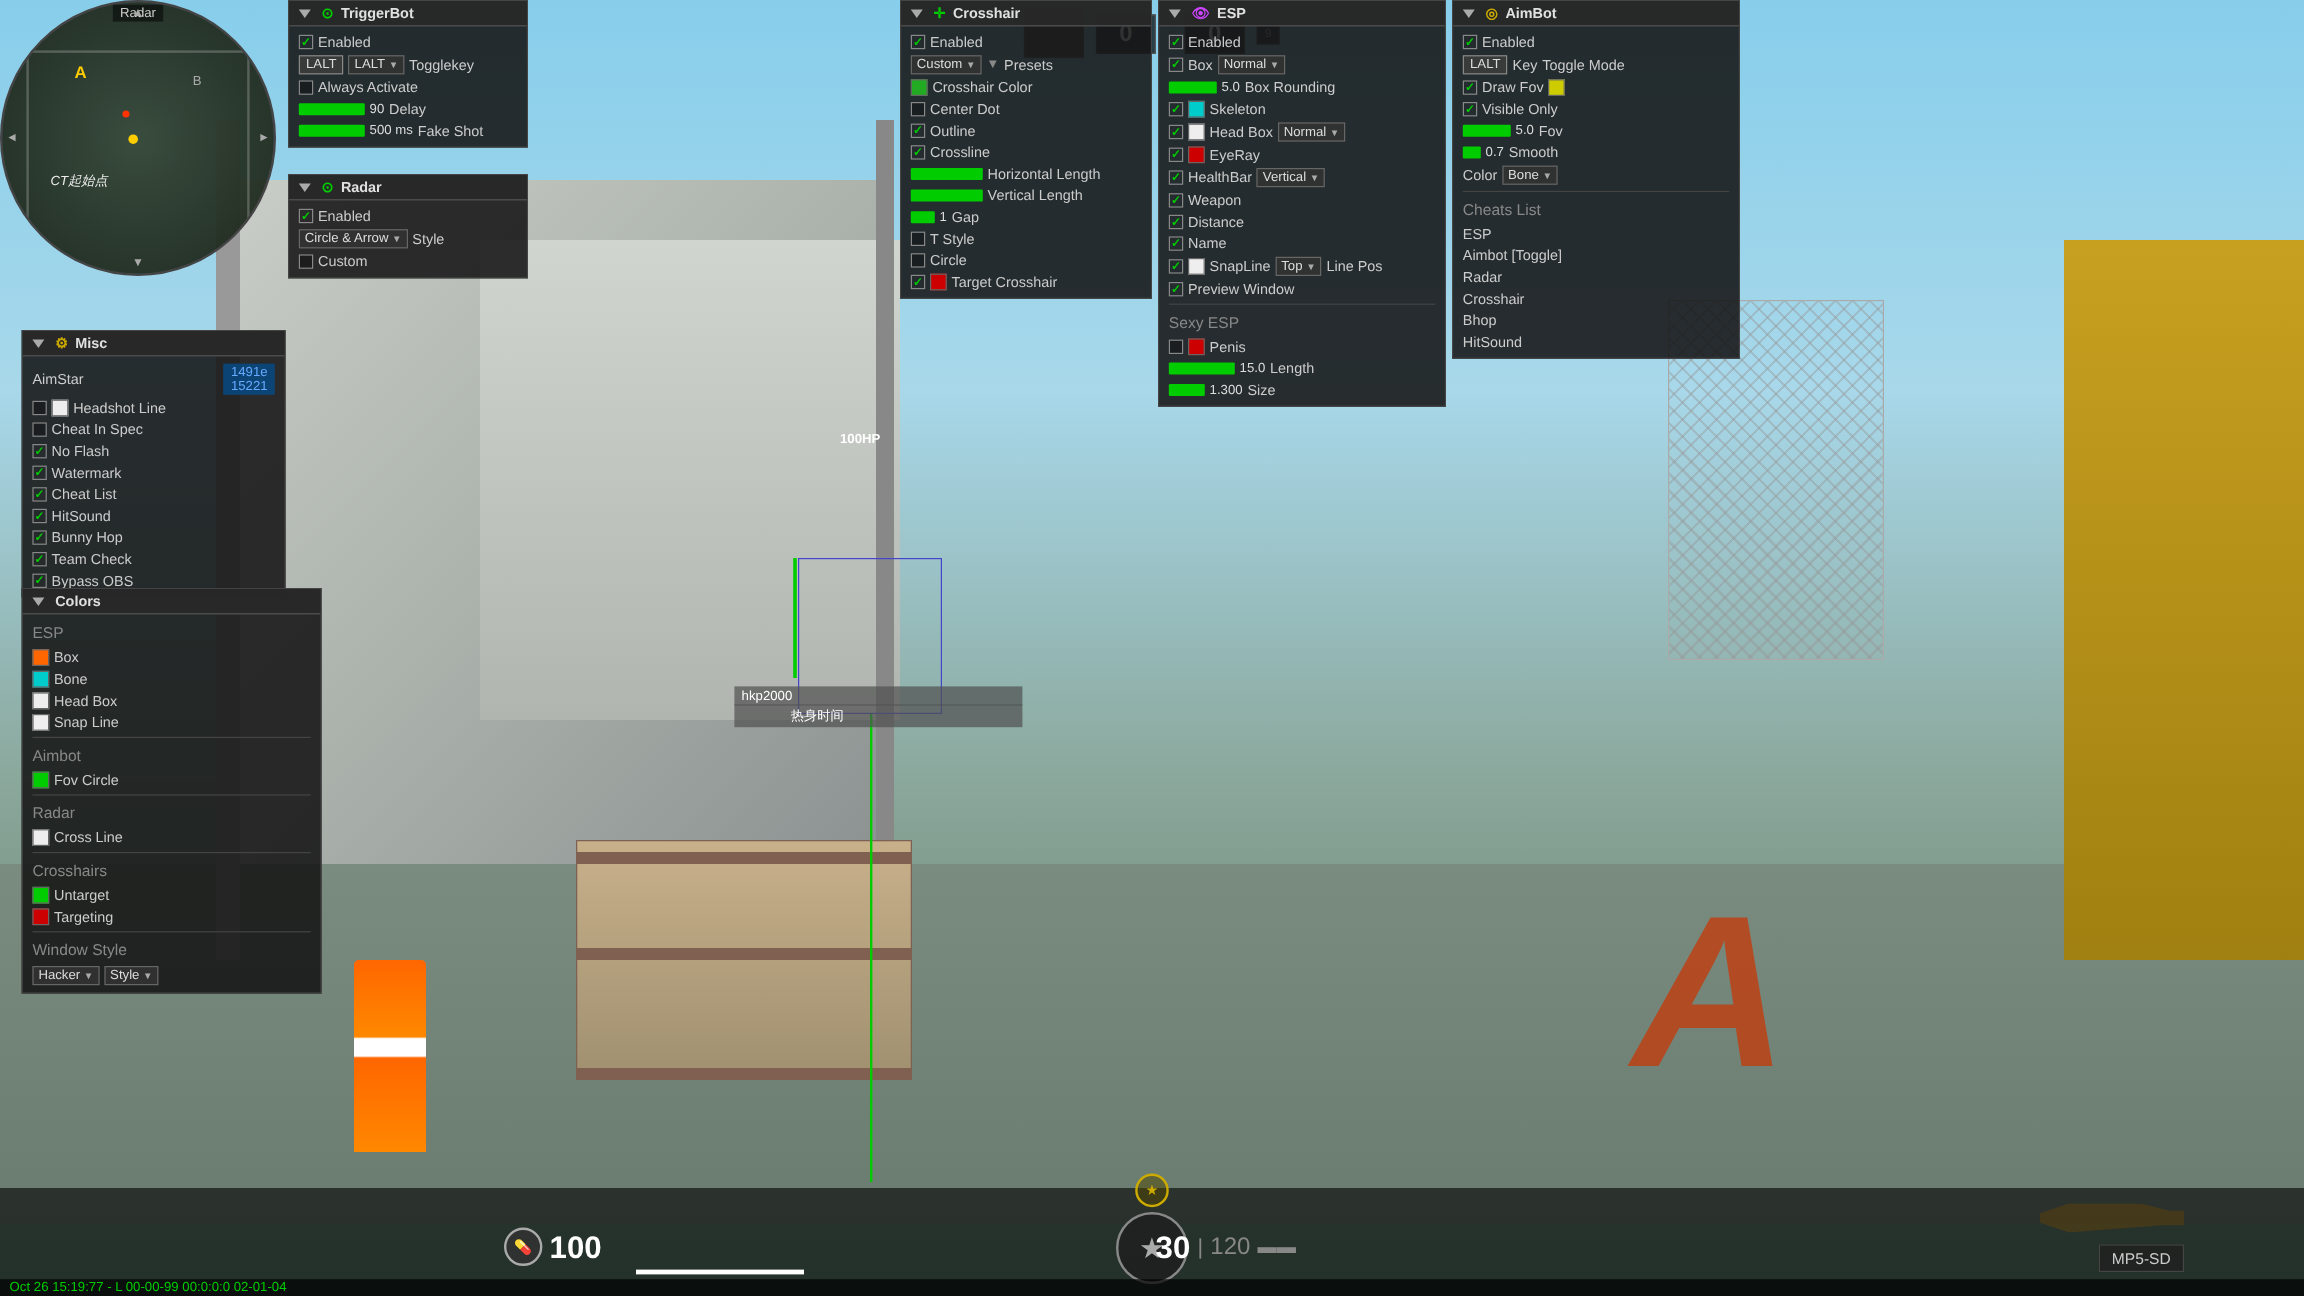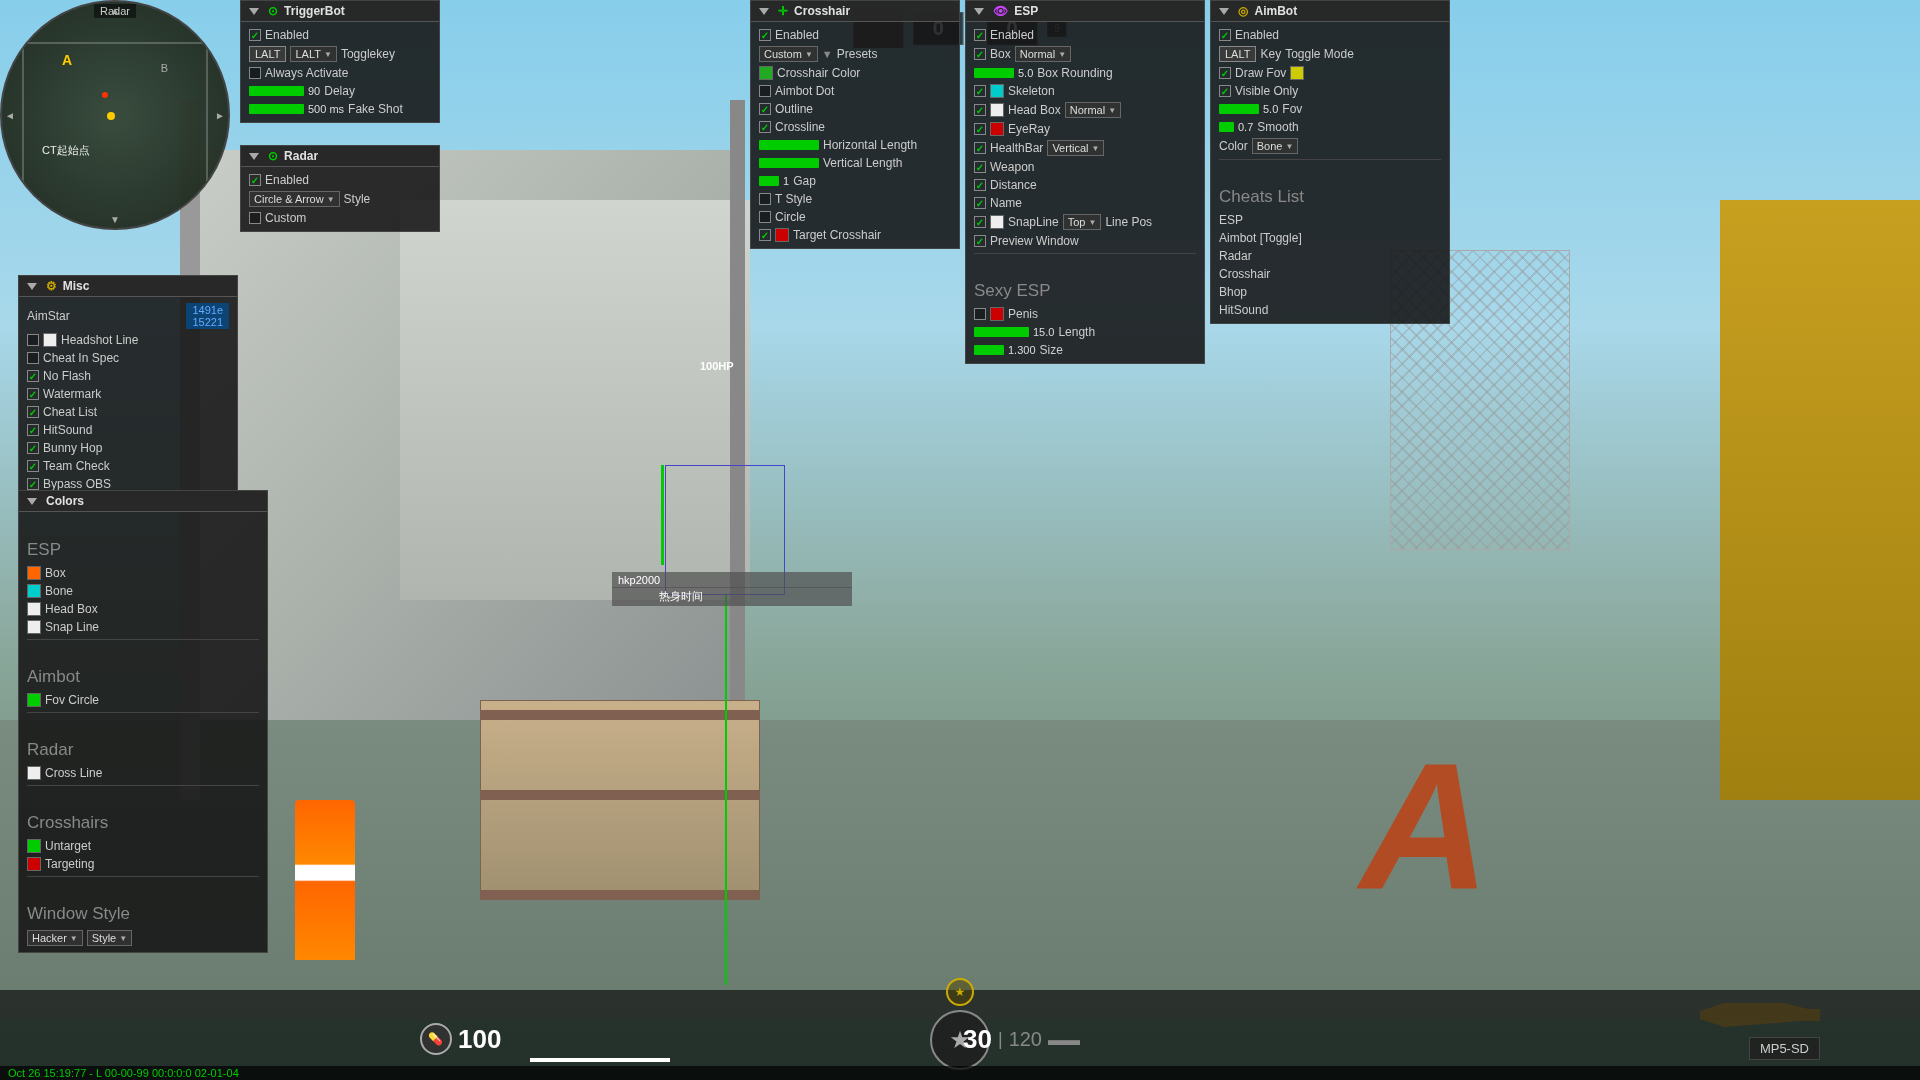--- a/index.html
+++ b/index.html
@@ -201,23 +201,22 @@
       z-index: 4;
     }
 
     .value-display {
       color: #ddd;
       font-size: 11px;
     }
 
     .section-title {
       color: #888;
-      font-size: 17px;
+      font-size: 13px;
       padding: 2px 0;
-      margin-top: 20px;
     }
 
     .score-display {
       position: absolute;
       top: 8px;
       left: 50%;
       transform: translateX(-50%);
       display: flex;
       align-items: center;
       gap: 10px;
@@ -315,21 +314,21 @@
   <div style="background:rgba(0,0,0,0.7);border:1px solid #555;color:#aaa;font-size:10px;padding:2px 6px;">
     <span>9</span>
   </div>
 </div>
 
 <div style="position:absolute;top:0;left:0;width:230px;height:270px;z-index:10;">
   <div style="width:230px;height:230px;background:rgba(0,0,0,0.7);border-radius:50%;border:2px solid #444;display:flex;align-items:center;justify-content:center;overflow:hidden;position:relative;">
 
     <div style="position:absolute;inset:0;background:radial-gradient(circle,rgba(60,80,60,0.8) 0%,rgba(30,40,30,0.9) 100%);border-radius:50%;"></div>
     <div style="position:absolute;top:50px;left:60px;color:#ffcc00;font-size:14px;font-weight:bold;z-index:2;">A</div>
-    <div style="position:absolute;bottom:70px;left:40px;color:#eee;font-size:11px;z-index:2;">CT起始点</div>
+    <div style="position:absolute;bottom:70px;left:40px;color:#eee;font-size:11px;z-index:2;font-style:italic;">CT起始点</div>
     <div style="position:absolute;top:60px;right:60px;color:#aaa;font-size:11px;z-index:2;">B</div>
 
     <div style="position:absolute;top:110px;left:105px;width:8px;height:8px;background:#ffcc00;border-radius:50%;z-index:3;"></div>
 
     <div style="position:absolute;top:90px;left:100px;width:6px;height:6px;background:#ff3300;border-radius:50%;z-index:3;"></div>
 
     <div style="position:absolute;top:40px;left:20px;width:2px;height:160px;background:rgba(200,200,200,0.3);z-index:2;"></div>
     <div style="position:absolute;top:40px;right:20px;width:2px;height:140px;background:rgba(200,200,200,0.3);z-index:2;"></div>
     <div style="position:absolute;top:40px;left:20px;width:190px;height:2px;background:rgba(200,200,200,0.3);z-index:2;"></div>
 
@@ -422,21 +421,21 @@
       </div>
       <span style="color:#888;font-size:11px;">▼</span>
       <span class="label-text">Presets</span>
     </div>
     <div class="row">
       <div class="color-swatch" style="background:#22aa22;"></div>
       <span class="label-text">Crosshair Color</span>
     </div>
     <div class="row">
       <div class="checkbox"></div>
-      <span class="label-text">Aimbot Dot</span>
+      <span class="label-text">Center Dot</span>
     </div>
     <div class="row">
       <div class="checkbox checked"></div>
       <span class="label-text">Outline</span>
     </div>
     <div class="row">
       <div class="checkbox checked"></div>
       <span class="label-text">Crossline</span>
     </div>
     <div class="row">

